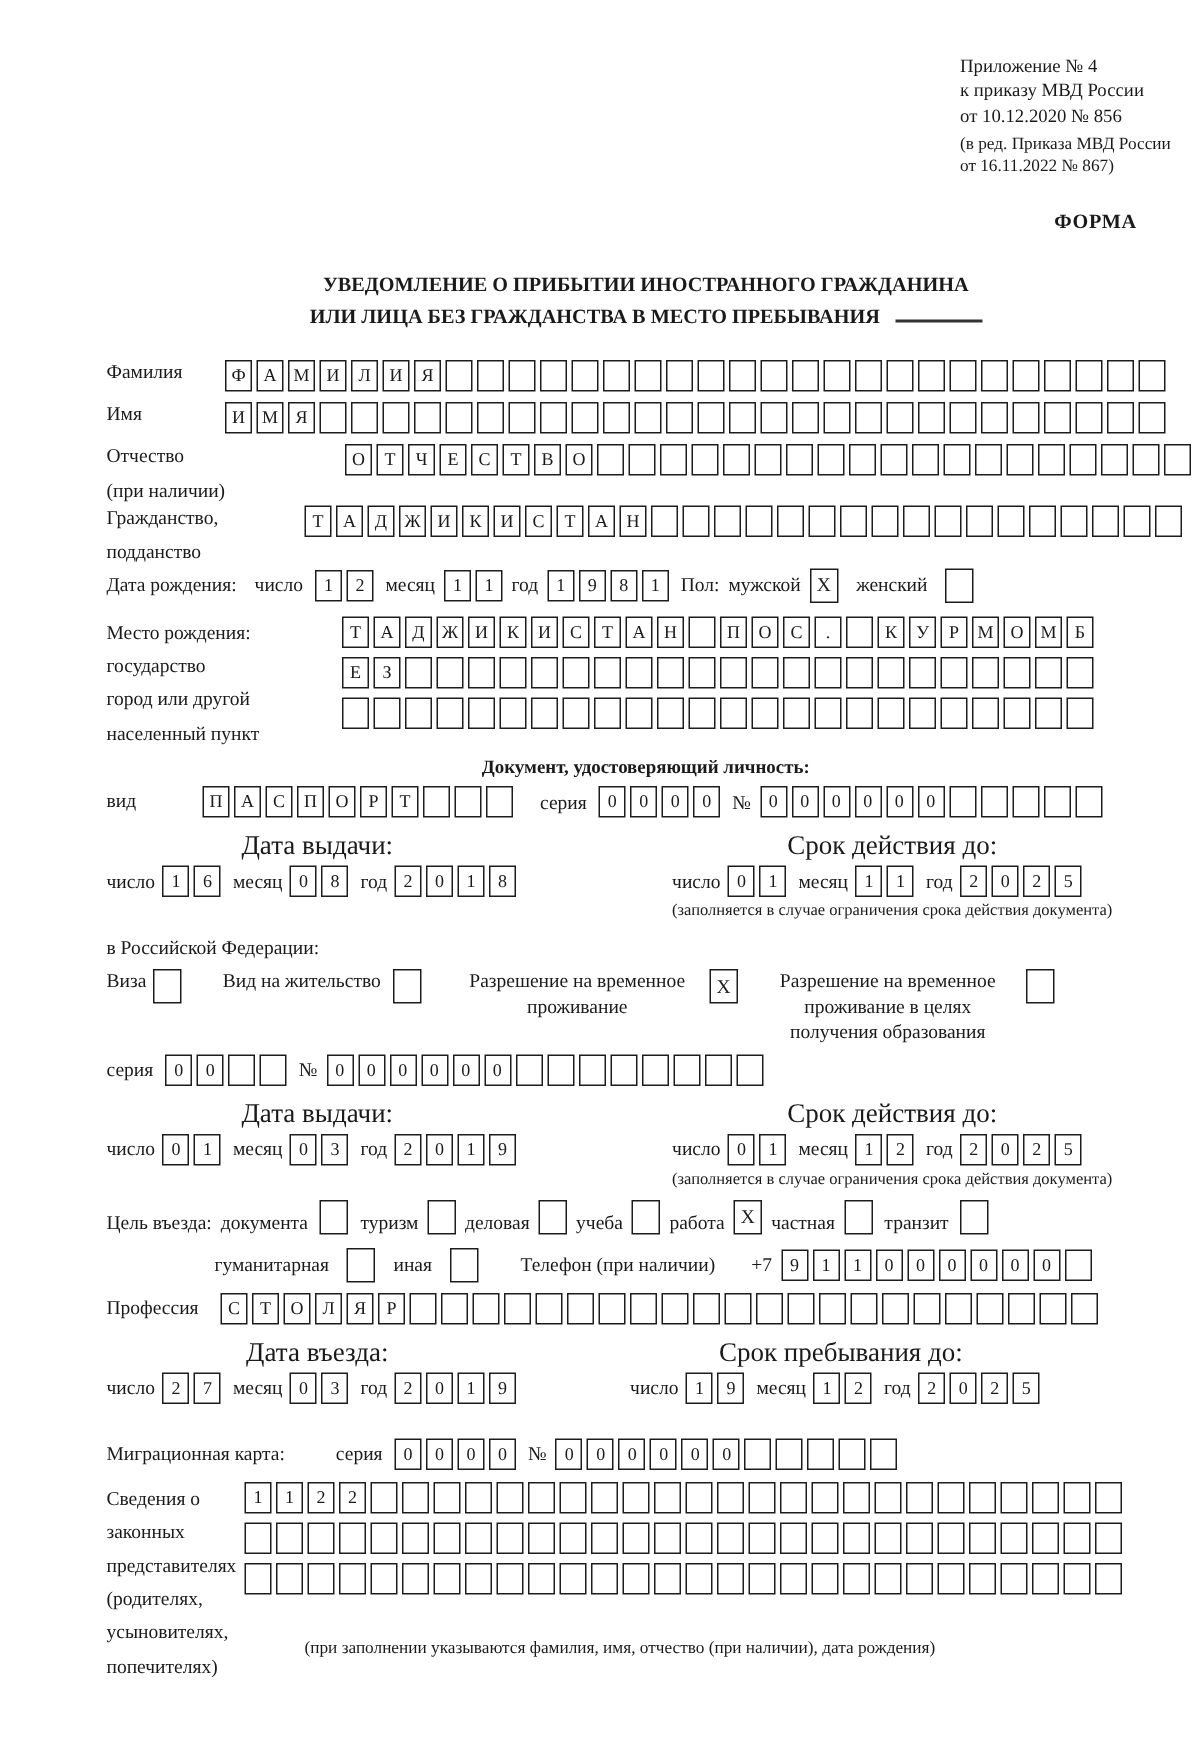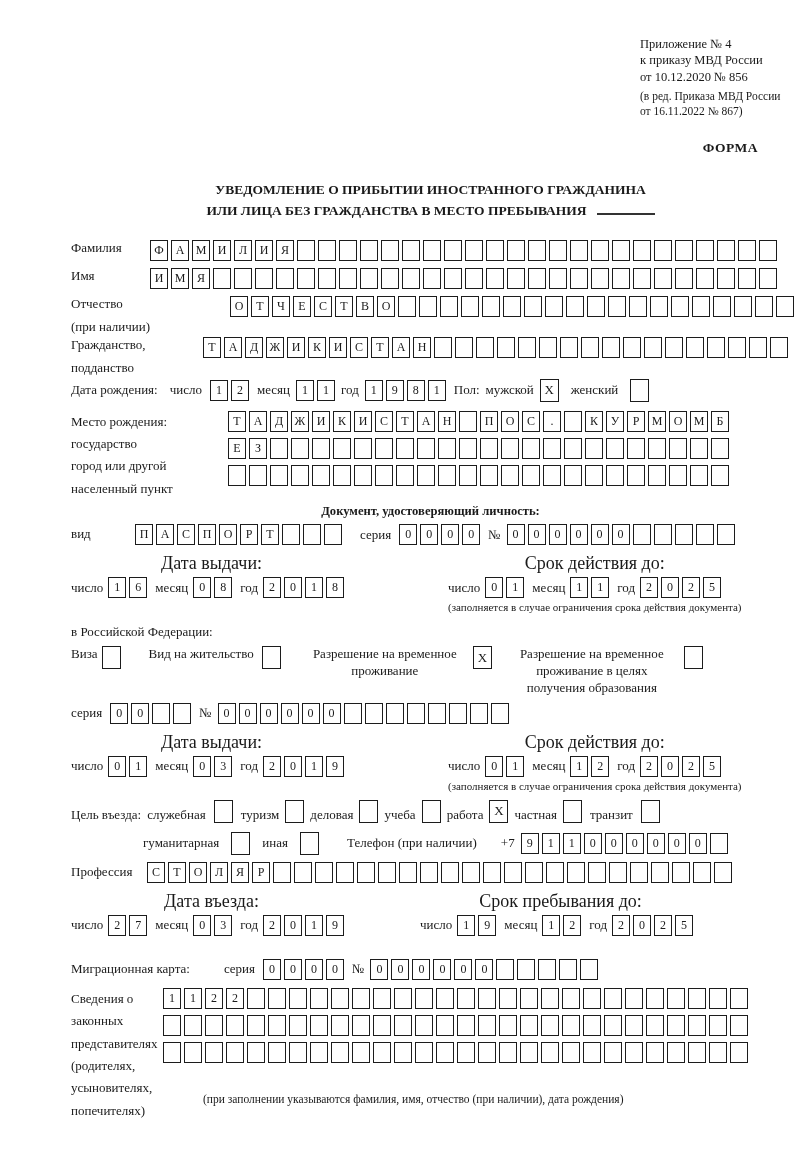--- a/index.html
+++ b/index.html
@@ -505,21 +505,21 @@
             <span class="cell">2</span>
             <span class="cell">5</span>
           </span>
       </div>
       <div class="note" style="margin-top:3px;">(заполняется в случае ограничения срока действия документа)</div>
     </div>
   </div>
 
   <div class="frow" style="align-items:flex-end;margin-top:8px;">
     <span>Цель въезда:</span>
-    <span class="gap6">служебная</span>
+    <span class="gap6">документа</span>
     <span class="checkbox gap8"></span>
     <span class="gap8">туризм</span>
     <span class="checkbox gap6"></span>
     <span class="gap6">деловая</span>
     <span class="checkbox gap6"></span>
     <span class="gap6">учеба</span>
     <span class="checkbox gap6"></span>
     <span class="gap6">работа</span>
     <span class="checkbox gap6">X</span>
     <span class="gap6">частная</span>

